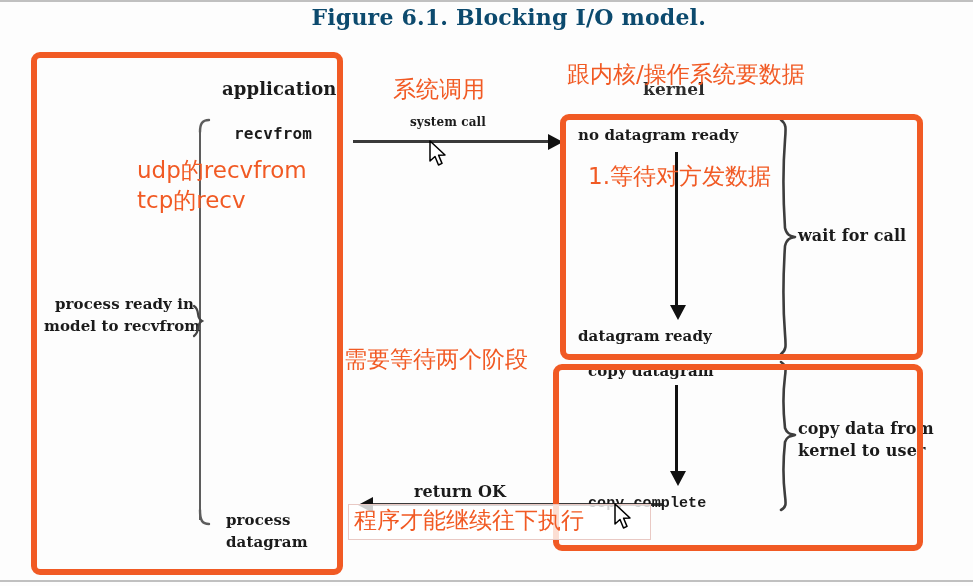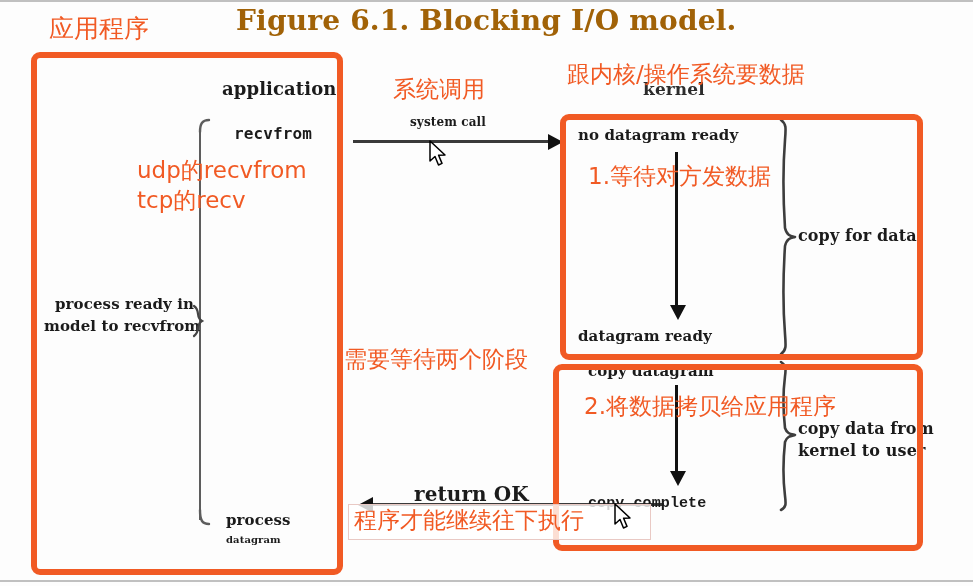--- a/index.html
+++ b/index.html
@@ -30,26 +30,26 @@
     background: #8e8e8e;
     opacity: .55;
   }
 
   
   .fig-title {
     position: absolute;
     left: 236px;
     top: 4px;
     width: 470px;
-    text-align: left;
+    text-align: right;
     font-family: "DejaVu Serif", "Liberation Serif", serif;
     font-weight: bold;
-    font-size: 28px;
+    font-size: 22px;
     letter-spacing: .2px;
-    color: #a16207;
+    color: #0c4a6e;
     white-space: nowrap;
   }
   .scan-label {
     position: absolute;
     font-family: "DejaVu Serif", "Liberation Serif", serif;
     font-weight: bold;
     color: #1b1b1b;
     white-space: nowrap;
     line-height: 1.18;
     letter-spacing: .1px;
@@ -167,74 +167,72 @@
   <div class="scan-label right" style="left:44px; top:318px; width:150px; font-size:15px;">
     <span>model to </span><span class="mono" style="font-size:15px;">recvfrom</span>
   </div>
   <div class="brace" style="left:192px; top:304px;">
     <svg width="14" height="34" viewBox="0 0 14 34">
       <path d="M2 2 C 9 7, 3 13, 10 17 C 3 21, 9 27, 2 32" fill="none" stroke="#444" stroke-width="2.2" stroke-linecap="round"></path>
     </svg>
   </div>
 
   <div class="scan-label center" style="left:226px; top:512px; width:110px; font-size:15px;">process</div>
-  <div class="scan-label center" style="left:226px; top:534px; width:110px; font-size:10px;">datagram</div>
+  <div class="scan-label center" style="left:226px; top:534px; width:110px; font-size:15px;">datagram</div>
 
   <div class="scan-label" style="left:410px; top:115px; font-size:12px;">system call</div>
   <div class="h-arrow-line" style="left:353px; top:140px; width:200px;"></div>
   <div class="arrow-head-right" style="left:548px; top:134px;"></div>
 
-  <div class="scan-label" style="left:414px; top:483px; font-size:20px;">return OK</div>
+  <div class="scan-label" style="left:414px; top:483px; font-size:16px;">return OK</div>
   <div class="h-arrow-line" style="left:372px; top:503px; width:292px;"></div>
   <div class="arrow-head-left" style="left:358px; top:497px;"></div>
 
   <div class="scan-label center" style="left:578px; top:127px; width:200px; font-size:15px;">no datagram ready</div>
   <div class="scan-label center" style="left:578px; top:328px; width:200px; font-size:15px;">datagram ready</div>
   <div class="scan-label center" style="left:588px; top:363px; width:180px; font-size:15px;">copy datagram</div>
   <div class="scan-label center" style="left:588px; top:495px; width:180px; font-size:15px;font-family:Liberation Mono, monospace;">copy complete</div>
 
   <div class="v-arrow-line" style="left:675px; top:152px; height:155px;"></div>
   <div class="arrow-head-down" style="left:670px; top:305px;"></div>
 
   <div class="v-arrow-line" style="left:675px; top:385px; height:88px;"></div>
   <div class="arrow-head-down" style="left:670px; top:471px;"></div>
 
   <div class="brace" style="left:775px; top:118px;">
     <svg width="26" height="238" viewBox="0 0 26 238">
       <path d="M6 2 C 17 10, 4 16, 10 110 C 12 118, 16 118, 20 119 C 16 120, 12 120, 10 128 C 4 222, 17 228, 6 236" fill="none" stroke="#3d3d3d" stroke-width="2.6" stroke-linecap="round" stroke-linejoin="round"></path>
     </svg>
   </div>
-  <div class="scan-label" style="left:798px; top:227px; font-size:16px;">copy for data</div>
+  <div class="scan-label" style="left:798px; top:227px; font-size:16px;">wait for call</div>
 
   <div class="brace" style="left:775px; top:360px;">
     <svg width="26" height="152" viewBox="0 0 26 152">
       <path d="M6 2 C 17 9, 4 14, 10 68 C 12 74, 16 74, 20 75 C 16 76, 12 76, 10 82 C 4 138, 17 144, 6 150" fill="none" stroke="#3d3d3d" stroke-width="2.6" stroke-linecap="round" stroke-linejoin="round"></path>
     </svg>
   </div>
   <div class="scan-label" style="left:798px; top:420px; font-size:16px;">copy data from</div>
   <div class="scan-label" style="left:798px; top:442px; font-size:16px;">kernel to user</div>
 
   <div class="ann-box" style="left:31px; top:52px; width:312px; height:523px;"></div>
 
   <div class="ann-box" style="left:560px; top:114px; width:363px; height:246px;"></div>
 
   <div class="ann-box" style="left:553px; top:364px; width:370px; height:187px;"></div>
 
-  <div class="ann-text big" style="left:49px; top:13px;">应用程序</div>
 
   <div class="ann-text" style="left:137px; top:186px;">tcp的recv</div>
   <div class="ann-text" style="left:137px; top:156px;">udp的recvfrom</div>
 
   <div class="ann-text" style="left:393px; top:75px;">系统调用</div>
 
   <div class="ann-text" style="left:567px; top:60px;">跟内核/操作系统要数据</div>
 
   <div class="ann-text" style="left:588px; top:162px;text-align:right;">1.等待对方发数据</div>
 
-  <div class="ann-text" style="left:584px; top:392px;">2.将数据拷贝给应用程序</div>
 
   <div class="ann-text" style="left:344px; top:345px;">需要等待两个阶段</div>
 
   <div class="ann-textbox" style="left:348px; top:504px; width:303px; height:36px;"></div>
   <div class="ann-text" style="left:354px; top:506px;">程序才能继续往下执行</div>
 
   <div class="cursor" style="left:428px; top:140px;">
     <svg width="20" height="28" viewBox="0 0 20 28">
       <path d="M2 1 L2 21 L7 16.5 L10.5 25 L14 23.4 L10.6 15.2 L17 15 Z" fill="#ffffff" stroke="#000000" stroke-width="1.5" stroke-linejoin="round"></path>
     </svg>

